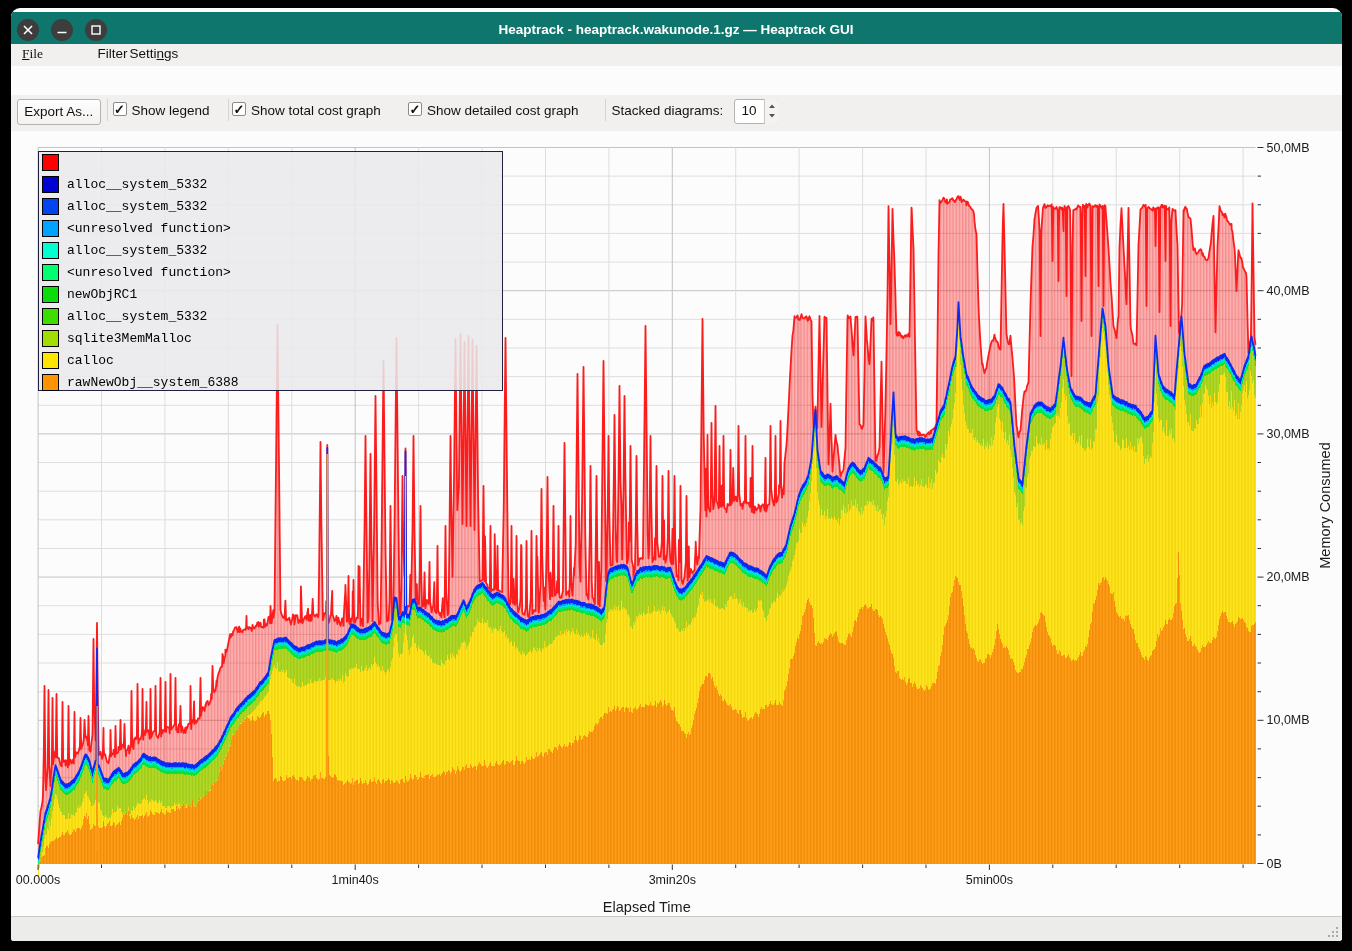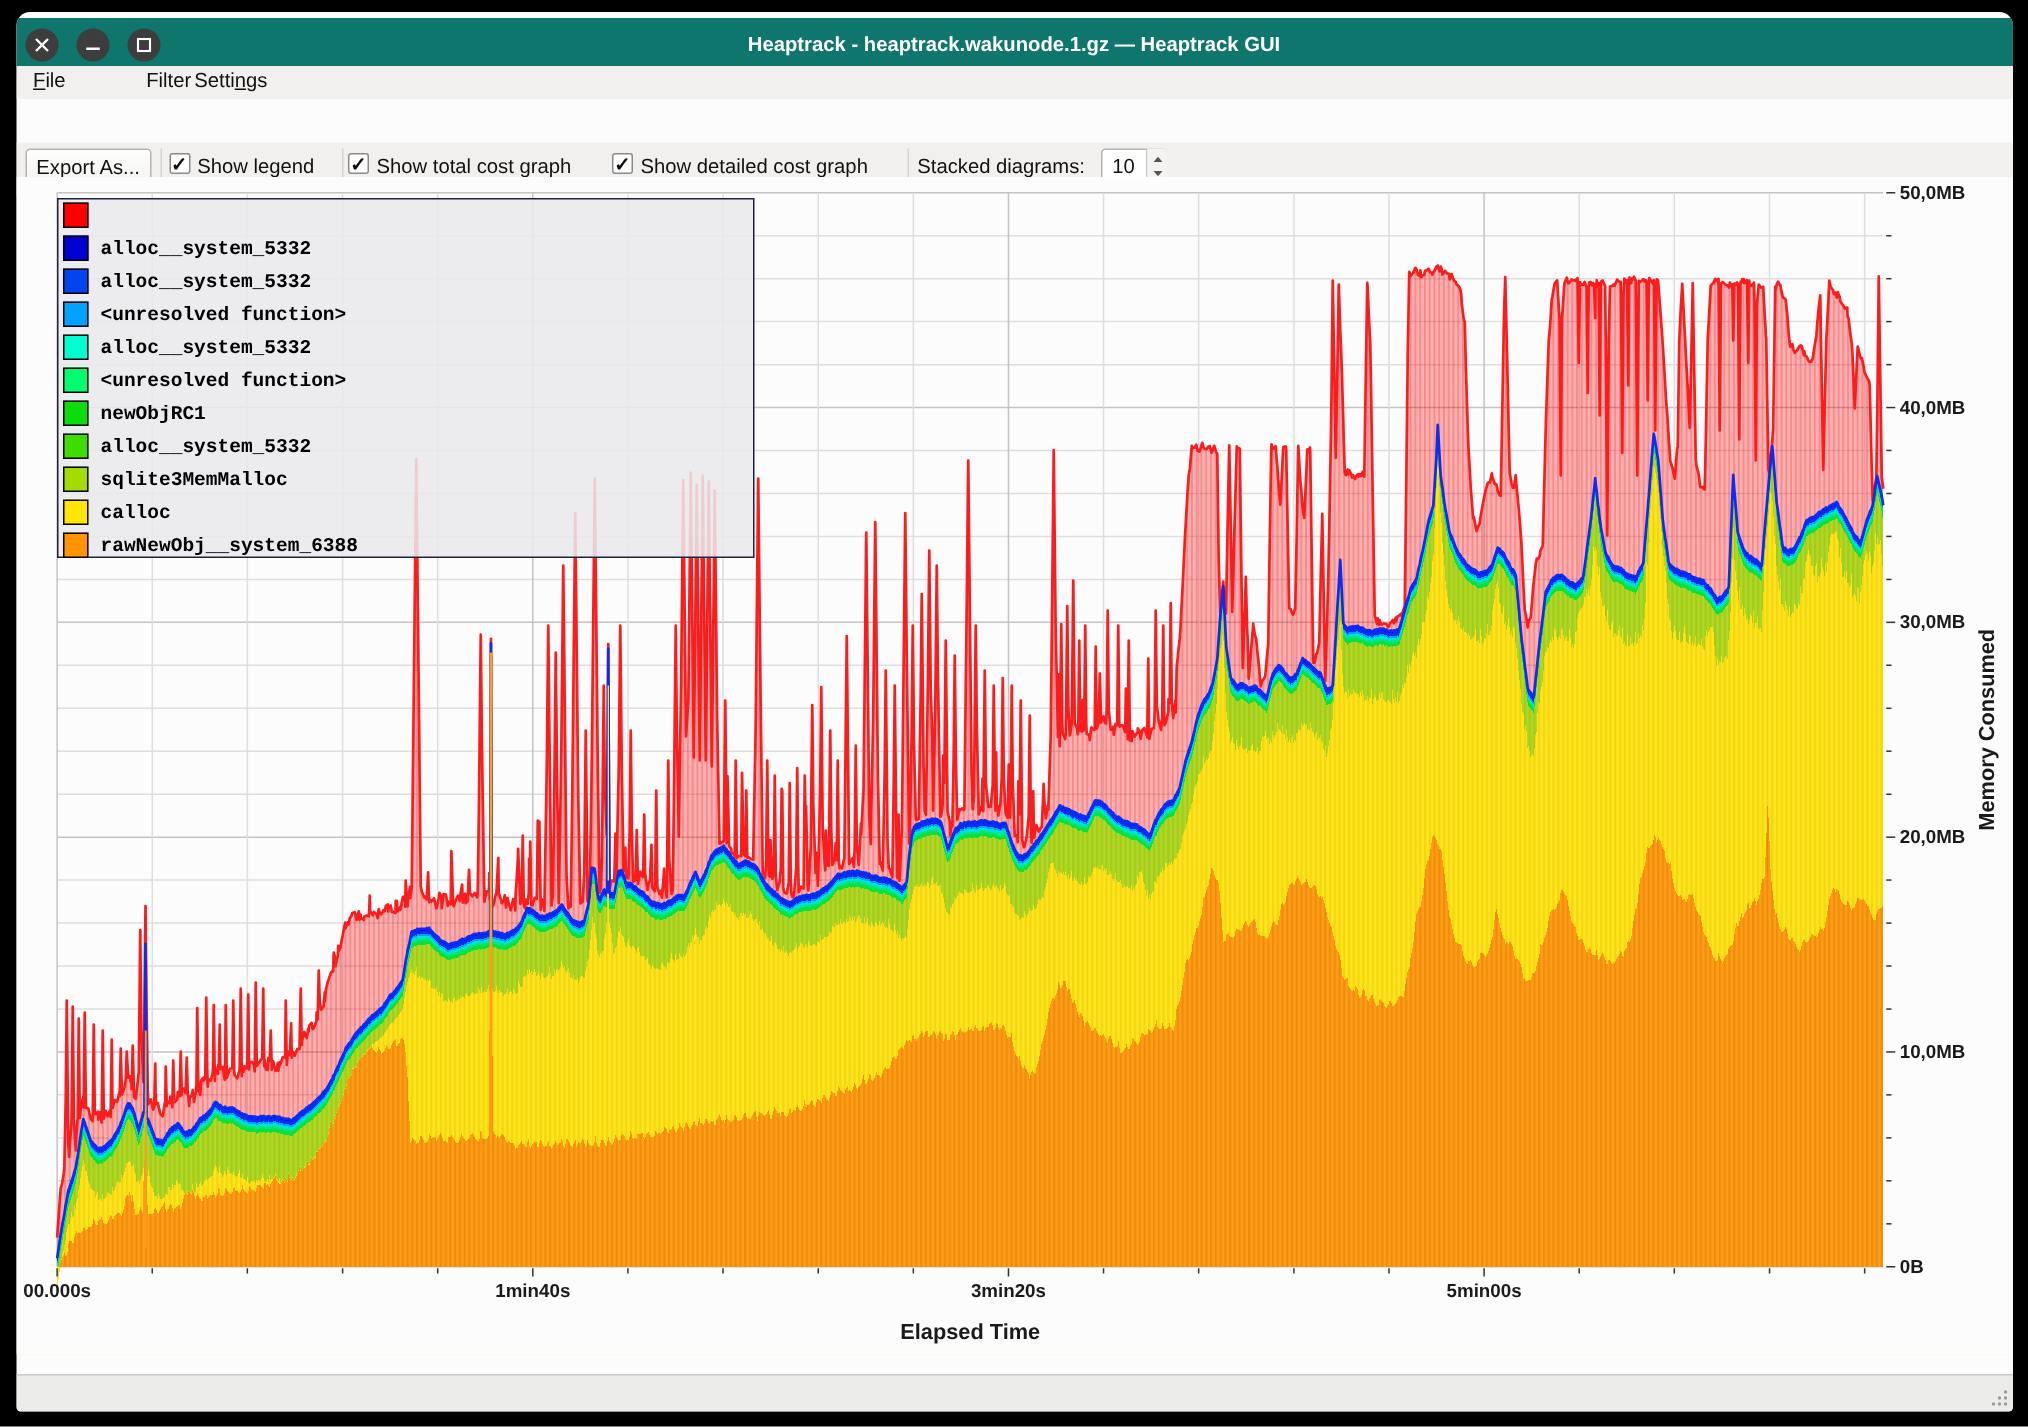--- a/index.html
+++ b/index.html
@@ -6,40 +6,40 @@
 #titlebar { position:absolute; left:0; top:4px; width:100%; height:40px; background:#0f766e; }
 .wbtn { position:absolute; top:7px; width:22px; height:22px; border-radius:50%; background:#3d3d3d; color:#fff; text-align:center; }
 #title { position:absolute; top:0; left:0; width:100%; height:36px; line-height:36px; text-align:center; color:#fff; font-size:13.5px; font-weight:bold; }
 #menubar { position:absolute; left:0; top:36px; width:100%; height:22px; background:#f1f0ef; font-size:13.5px; color:#111; }
 .mi { position:absolute; top:2px; }
 #tabbar { position:absolute; left:0; top:58px; width:100%; height:29px; background:#f1f0ef; font-size:13.5px; }
 #tabbar .line { position:absolute; left:0; bottom:0; width:100%; height:1px; background:#b8b5b1; }
 .tab { position:absolute; top:3px; height:26px; background:linear-gradient(#ebe9e7,#e1dfdd); border:1px solid #b8b5b1; border-bottom:none; border-radius:2px 2px 0 0; text-align:center; line-height:25px; color:#111; }
 .tab.active { top:1px; height:28px; background:#f4f3f1; z-index:2; }
 #toolbar { position:absolute; left:0; top:87px; width:100%; height:36px; background:#f1f0ef; font-size:13.5px; color:#111; }
-#chart { position:absolute; left:0; top:110px; width:100%; height:785px; background:#fef9c3;font-weight:bold; }
+#chart { position:absolute; left:0; top:129px; width:100%; height:785px; background:#3b82f6; }
 #statusbar { position:absolute; left:0; bottom:0; width:100%; height:25px; background:#ececeb; border-top:1px solid #c9c9c9; }
 .cb { position:absolute; top:7px; width:14px; height:14px; background:#fff; border:1px solid #8a8a8a; border-radius:2px; font-size:13px; line-height:13px; text-align:center; color:#101010; font-weight:bold; }
 .sep { position:absolute; top:4px; width:1px; height:22px; background:#d6d4d2; }
 </style></head><body>
 <div id="win">
   <div id="titlebar">
     <div id="title">Heaptrack - heaptrack.wakunode.1.gz — Heaptrack GUI</div>
     <div class="wbtn" style="left:6.5px;"><svg width="22" height="22" viewBox="0 0 22 22">
           <path d="M7 7 L15 15 M15 7 L7 15" stroke="#fff" stroke-width="1.6"></path>
         </svg></div>
     <div class="wbtn" style="left:40.5px;"><svg width="22" height="22" viewBox="0 0 22 22">
           <path d="M6.5 13.5 H15.5" stroke="#fff" stroke-width="1.6"></path>
         </svg></div>
     <div class="wbtn" style="left:74px;"><svg width="22" height="22" viewBox="0 0 22 22">
           <rect x="7" y="7" width="8" height="8" fill="none" stroke="#fff" stroke-width="1.4"></rect>
         </svg></div>
   </div>
   <div id="menubar">
-    <span class="mi" style="left:11.5px;"><u>F</u>ile</span>
+    <span class="mi" style="left:11.5px;font-family:Liberation Serif, serif;"><u>F</u>ile</span>
     <span class="mi" style="left:55px;padding-left:32px;">Filter</span>
     <span class="mi" style="left:109px;margin-left:10px;">Setti<u>n</u>gs</span>
   </div>
   <div id="toolbar">
     <div style="position:absolute;left:6px;top:4px;width:84.5px;height:26px;background:linear-gradient(#fefefe,#f3f2f0);border:1px solid #b5b2ae;border-radius:3px;text-align:center;line-height:24px;">Export As...</div>
     <div class="sep" style="left:96px;"></div>
     <div class="cb" style="left:102px;">✓</div>
     <span style="position:absolute;left:121px;top:8px;">Show legend</span>
     <div class="sep" style="left:217px;"></div>
     <div class="cb" style="left:221.5px;">✓</div>

